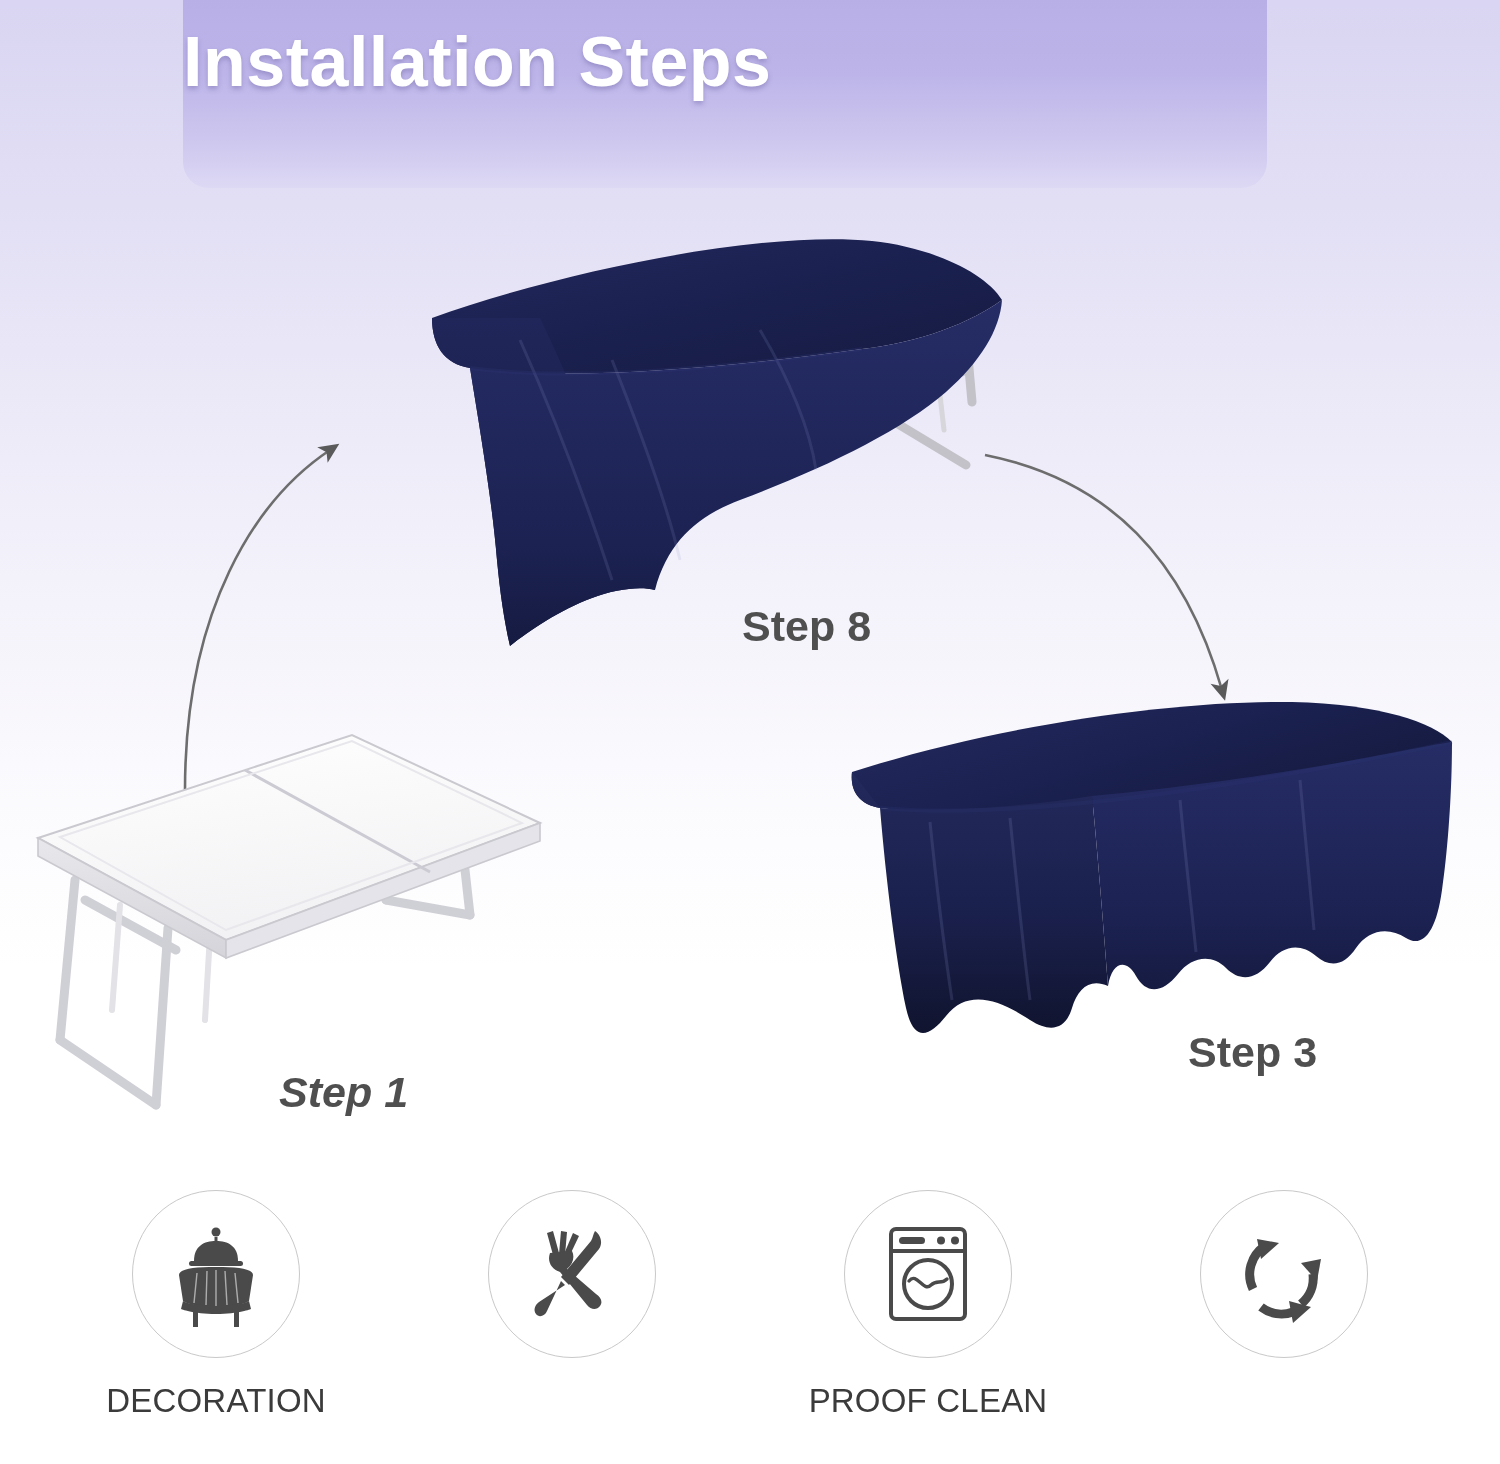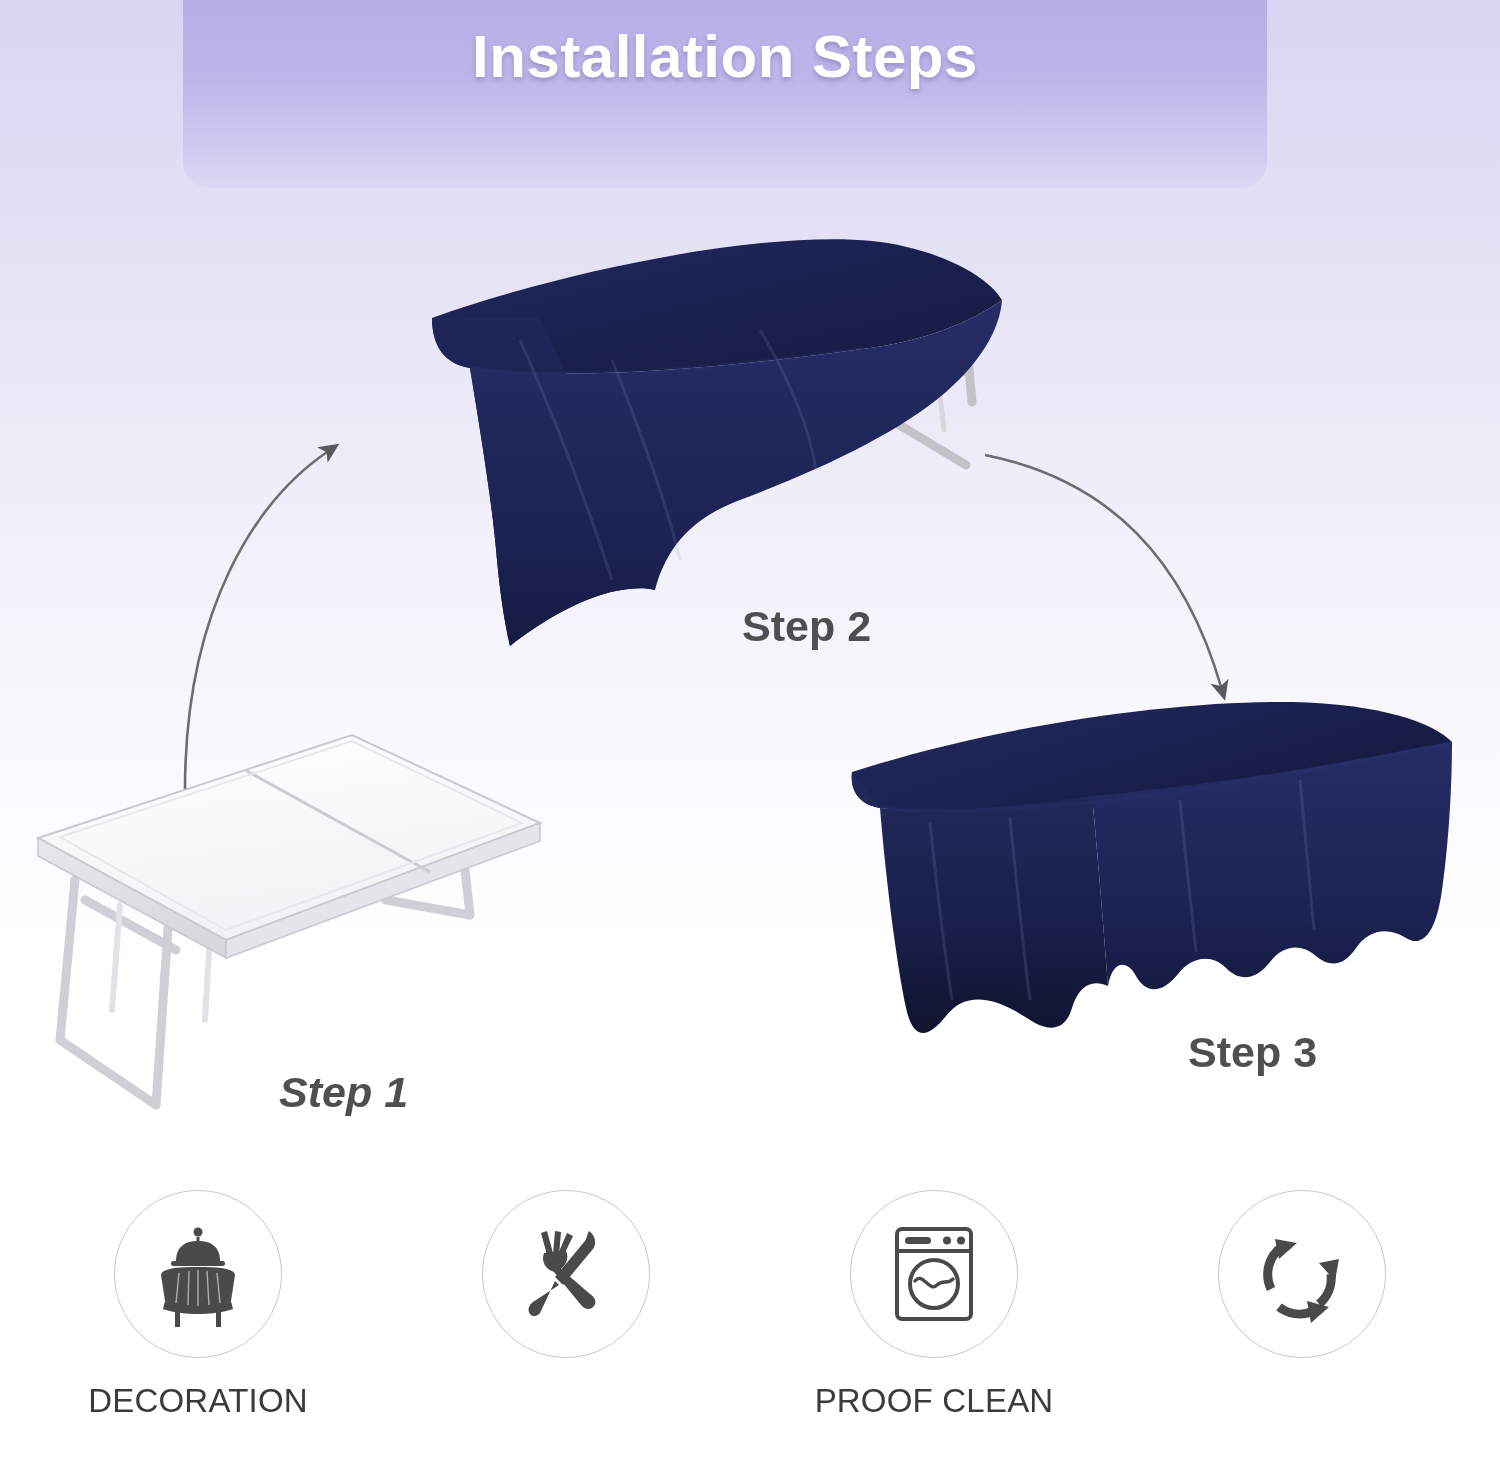--- a/index.html
+++ b/index.html
@@ -31,22 +31,22 @@
     background: linear-gradient(to bottom, #b7afe6 0%, #bdb5e9 40%, #cfc9ef 78%, #ddd9f4 100%);
     border-bottom-left-radius: 26px;
     border-bottom-right-radius: 26px;
     box-sizing: border-box;
   }
   #title-text {
     position: absolute;
     left: 0;
     top: 22px;
     width: 1084px;
-    text-align: center;
-    font-size: 60px;
+    text-align: left;
+    font-size: 70px;
     font-weight: bold;
     color: #ffffff;
     letter-spacing: 0.5px;
     text-shadow: 0 3px 5px rgba(110,100,165,0.45);
     font-family: "Liberation Sans", sans-serif;
   }
 
   
   .step-label {
     position: absolute;
@@ -73,21 +73,21 @@
   #features {
     position: absolute;
     left: 0;
     top: 1190px;
     width: 1500px;
     height: 274px;
     display: flex;
     flex-direction: row;
     align-items: flex-start;
     justify-content: space-between;
-    padding: 0 22px;
+    padding: 0 40px;
     box-sizing: border-box;
   }
   .feature {
     width: 352px;
     display: flex;
     flex-direction: column;
     align-items: center;
   }
   .feature-circle {
     width: 168px;
@@ -282,21 +282,21 @@
         <path d="M1180,800 C1186,864 1192,912 1196,952"></path>
         <path d="M1300,780 C1306,840 1310,888 1314,930"></path>
       </g>
       <g opacity="0.22" stroke="#2f3878" stroke-width="4" fill="none">
         <path d="M880,808 C1000,818 1180,800 1452,742"></path>
       </g>
     </g>
   </svg>
 
   <div class="step-label" id="step1-label">Step 1</div>
-  <div class="step-label" id="step2-label">Step 2</div>
+  <div class="step-label" id="step2-label">Step 8</div>
   <div class="step-label" id="step3-label">Step 3</div>
 
   <div id="features">
 
     <div class="feature">
       <div class="feature-circle">
         <svg width="110" height="110" viewBox="0 0 110 110" xmlns="http://www.w3.org/2000/svg">
 
           <circle cx="55" cy="13" r="4.5" fill="#4a4a4a"></circle>
           <path d="M55 18 L55 23" stroke="#4a4a4a" stroke-width="3"></path>

